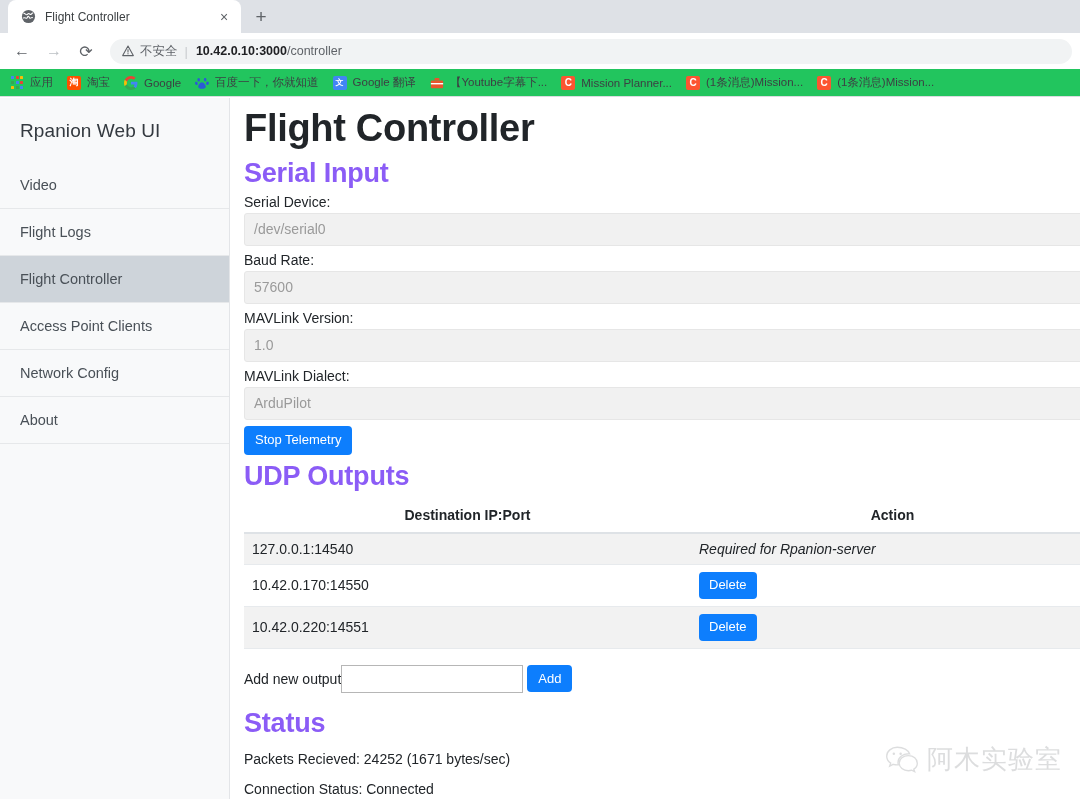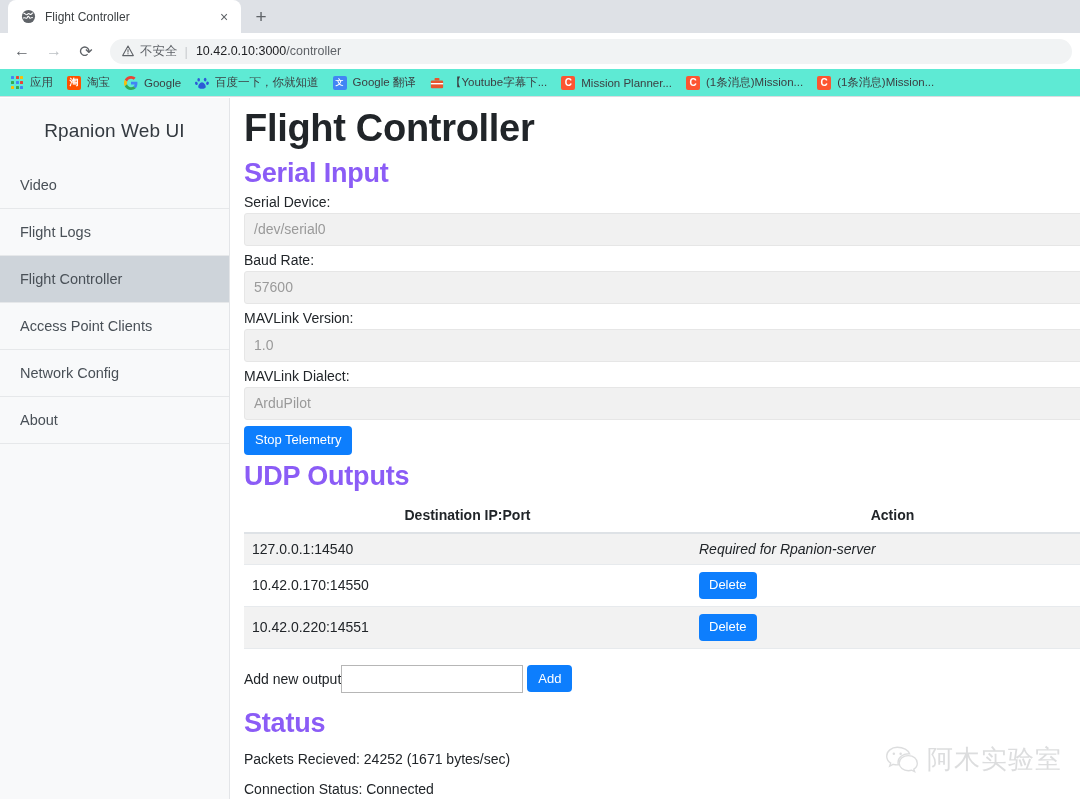--- a/index.html
+++ b/index.html
@@ -76,26 +76,26 @@
     border-radius: 13px;
     display: flex; align-items: center;
     padding: 0 12px;
     margin-left: 6px;
     font-size: 12.5px;
     color: #202124;
   }
   .warn-icon { margin-right: 6px; display:flex; align-items:center; color:#5f6368; }
   .notsecure { color: #5f6368; font-size: 12.5px; margin-right: 7px; }
   .omni-sep { color: #c8cbcf; margin-right: 8px; font-size: 13px; }
-  .url-host { color: #202124; }
+  .url-host { color: #202124; font-weight: bold; }
   .url-path { color: #5f6368; }
 
   .bookmarks {
     height: 28px;
-    background: #5eead4;
+    background: #22c55e;
     display: flex; align-items: center;
     padding: 0 9px;
     border-bottom: 1px solid #dadce0;
     overflow: hidden;
   }
   .bm {
     display: flex; align-items: center;
     margin-right: 13px;
     font-size: 11.5px;
     color: #3c4043;
@@ -139,21 +139,20 @@
     width: 230px; height: 701px;
     background: #f8f9fa;
     border-right: 1px solid #e3e5e8;
   }
   .brand {
     font-size: 19px;
     color: #343a40;
     padding: 22px 20px 20px 20px;
     font-weight: 400;
     letter-spacing: 0.1px;
-    text-align: center;
   }
   .nav-item {
     height: 47px;
     display: flex; align-items: center;
     padding: 0 20px;
     font-size: 14.5px;
     color: #495057;
     border-bottom: 1px solid #e6e8ea;
   }
   .nav-item.first { border-top: none; }

